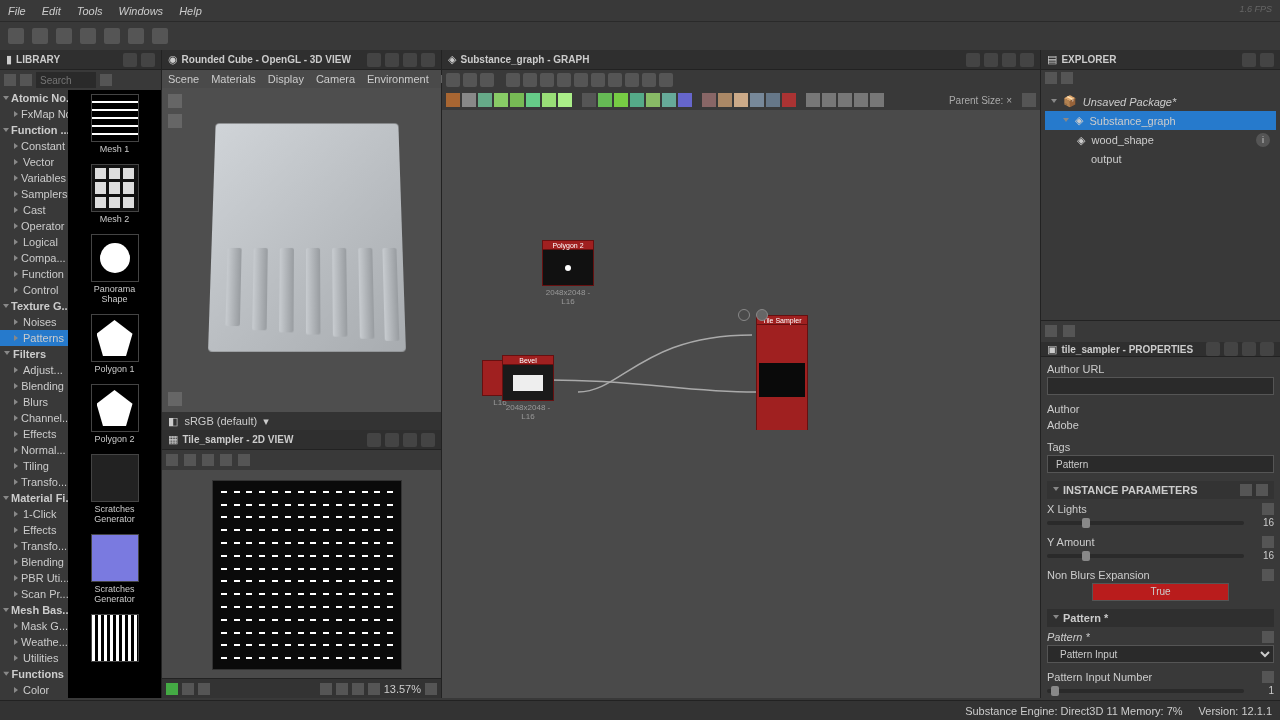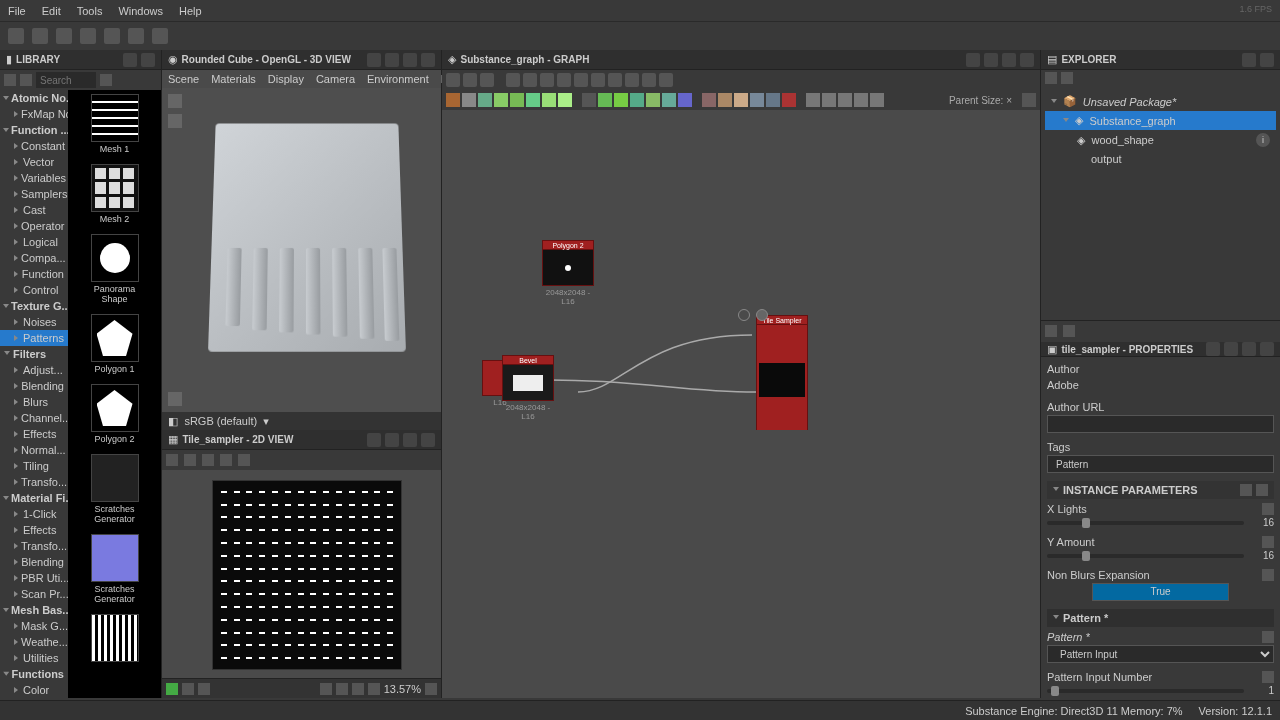--- a/index.html
+++ b/index.html
@@ -1,18 +1,18 @@
 <!DOCTYPE html>
 <html><head>
 <meta charset="utf-8">
 <style>
 * { margin: 0; padding: 0; box-sizing: border-box; font-family: Arial, sans-serif; font-size: 11px; color: #ccc; }
 body { background: #393939; width: 1280px; height: 720px; overflow: hidden; position: relative; }
 .menubar { height: 22px; background: #393939; display: flex; align-items: center; padding: 0 8px; gap: 16px; border-bottom: 1px solid #2a2a2a; }
-.menubar span { cursor: pointer; }
+.menubar span { cursor: pointer; font-style: italic; }
 .fps { position: absolute; right: 8px; top: 4px; color: #666; font-size: 9px; }
 .toolbar { height: 28px; background: #393939; display: flex; align-items: center; padding: 0 8px; gap: 8px; }
 .toolbar-icon { width: 16px; height: 16px; background: #555; border-radius: 2px; }
 .main { display: flex; height: calc(100% - 72px); }
 .panel-header { height: 20px; background: #2f2f2f; display: flex; align-items: center; padding: 0 6px; gap: 4px; border-bottom: 1px solid #222; }
 .panel-header .title { flex: 1; font-weight: bold; font-size: 10px; }
 .panel-header .icon-btn { width: 14px; height: 14px; background: #444; border-radius: 2px; cursor: pointer; }
 .library { width: 162px; background: #393939; display: flex; flex-direction: column; border-right: 1px solid #222; }
 .library-tools { height: 20px; display: flex; align-items: center; padding: 0 4px; gap: 4px; }
 .search-input { background: #2a2a2a; border: none; color: #ccc; width: 60px; height: 16px; padding: 0 4px; font-size: 10px; }
@@ -66,21 +66,21 @@
 .properties { flex: 1; display: flex; flex-direction: column; overflow-y: auto; }
 .props-body { flex: 1; padding: 6px; }
 .prop-row { margin-bottom: 8px; }
 .prop-label { font-size: 10px; color: #aaa; margin-bottom: 2px; display:flex; justify-content:space-between;}
 .prop-input { width: 100%; height: 18px; background: #2a2a2a; border: 1px solid #555; color: #ccc; padding: 0 8px; font-size: 10px; }
 .prop-section { background: #333; padding: 3px 6px; font-weight: bold; font-size: 10px; margin: 4px 0; display:flex; align-items:center; gap:4px;}
 .slider-row { display: flex; align-items: center; gap: 6px; }
 .slider { flex: 1; height: 4px; background: #2a2a2a; border-radius: 2px; position: relative; }
 .slider-thumb { position: absolute; width: 8px; height: 10px; background: #888; border-radius: 2px; top: -3px; }
 .slider-val { width: 24px; text-align: right; font-size: 10px; }
-.toggle-btn { width: 100%; height: 18px; background: #0369a1; border: 1px solid #555; text-align: center; line-height: 16px; font-size: 10px; cursor: pointer; margin: 0 auto; }
+.toggle-btn { width: 100%; height: 18px; background: #b91c1c; border: 1px solid #555; text-align: center; line-height: 16px; font-size: 10px; cursor: pointer; margin: 0 auto; }
 .statusbar { height: 20px; background: #333; border-top: 1px solid #222; display: flex; align-items: center; justify-content: flex-end; padding: 0 8px; font-size: 10px; color: #888; gap: 16px; position: absolute; bottom: 0; width: 100%; }
 svg.wire { position: absolute; pointer-events: none; }
 .info-badge{ margin-left:auto; width:14px; height:14px; border-radius:50%; background:#555; text-align:center; line-height:14px; font-size:9px;}
 .small-icon{width:12px;height:12px;background:#555;}
 .color-icon{width:14px;height:14px;}
 </style>
 </head>
 <body>
 
 <div class="menubar">
@@ -748,30 +748,30 @@
     <div class="properties">
       <div class="panel-header">
         <span>▣</span>
         <span class="title">tile_sampler - PROPERTIES</span>
         <div class="icon-btn"></div>
         <div class="icon-btn"></div>
         <div class="icon-btn"></div>
         <div class="icon-btn"></div>
       </div>
       <div class="props-body">
+        <div class="prop-row"><div class="prop-label">
+              <span>Author URL</span>
+            </div>
+          <input class="prop-input" style=""></div>
         <div class="prop-row">
             <div class="prop-label">
               <span>Author</span>
             </div>
           <div style="padding:2px 0;">Adobe</div>
           </div>
-        <div class="prop-row"><div class="prop-label">
-              <span>Author URL</span>
-            </div>
-          <input class="prop-input" style=""></div>
         <div class="prop-row"><div class="prop-label">
               <span>Tags</span>
             </div>
           <input class="prop-input" value="Pattern" style=""></div>
         <div class="prop-section">
             <span class="tri open"></span>
             <span>INSTANCE PARAMETERS</span>
           <span style="margin-left:auto;" class="small-icon"></span>
           <span class="small-icon"></span>
           </div>

